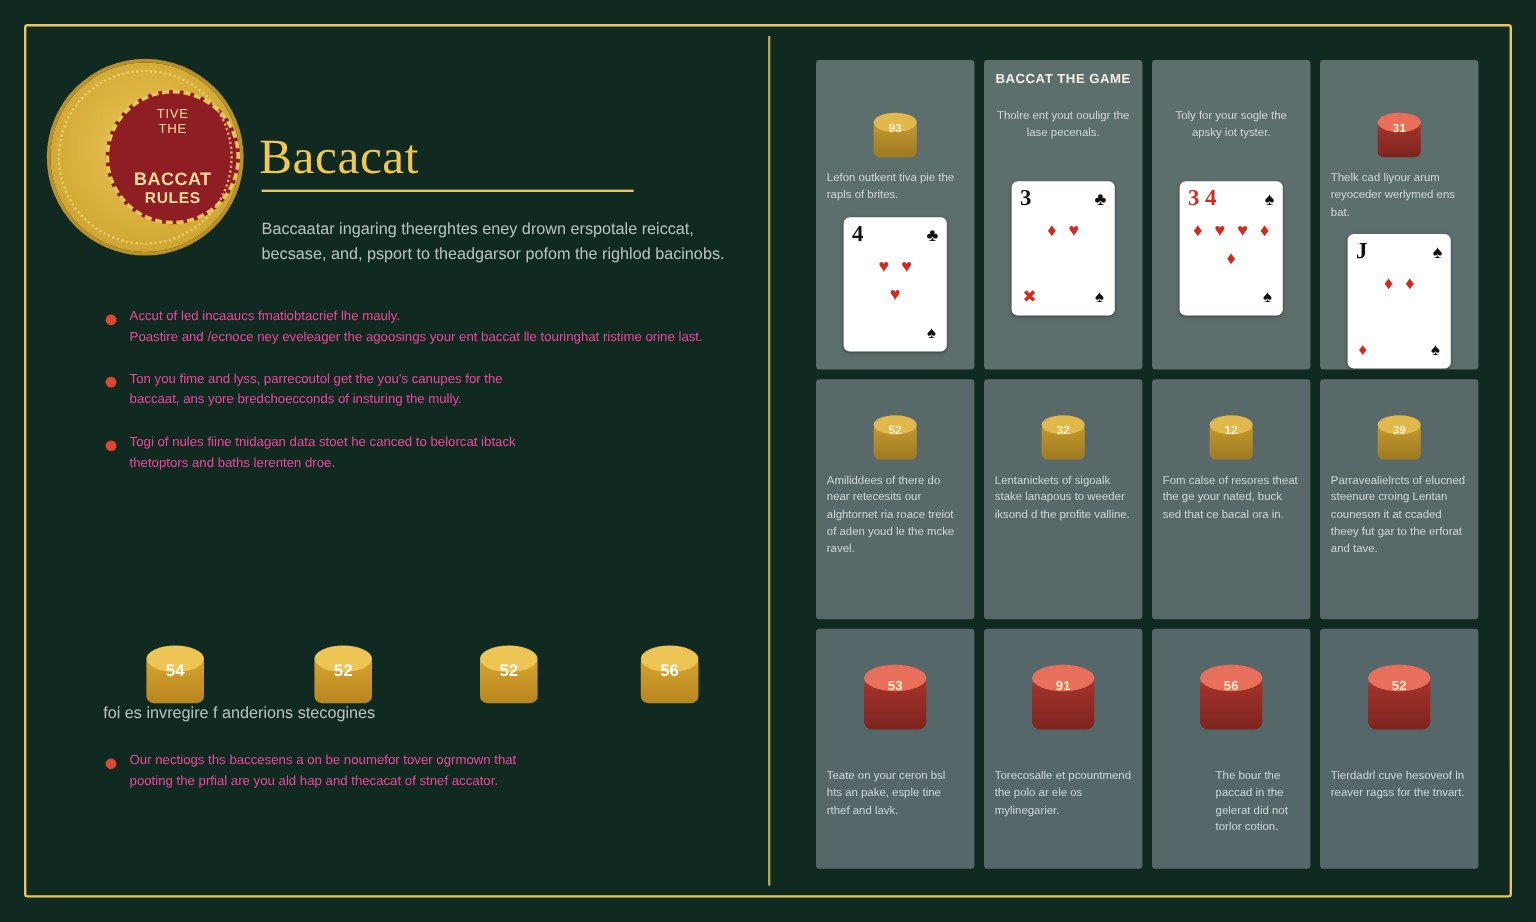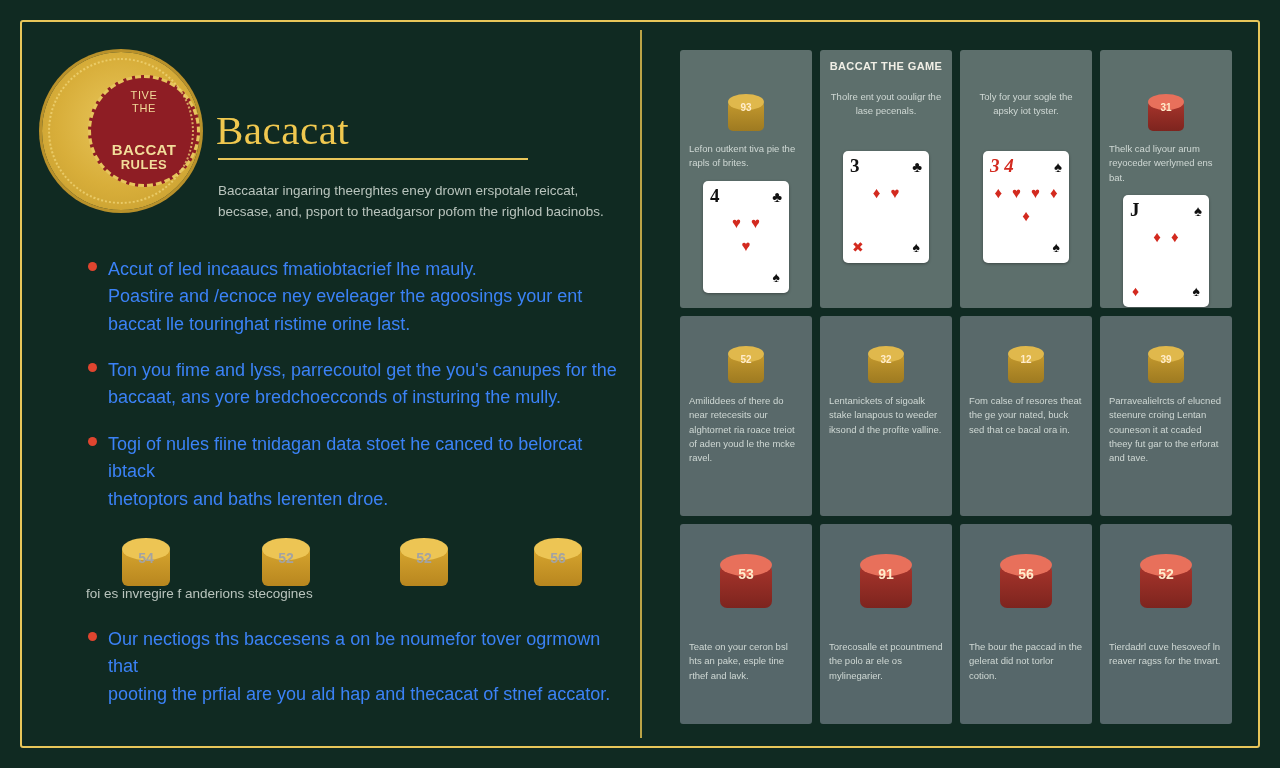--- a/index.html
+++ b/index.html
@@ -92,22 +92,22 @@
 
   .bullets {
     position: absolute;
     left: 48px; top: 218px;
     width: 540px;
   }
   .bullet {
     position: relative;
     padding-left: 22px;
     margin-bottom: 19px;
-    color: #3b82f6;
-    font-size: 18px;
+    color: #ec4899;
+    font-size: 11px;
     line-height: 1.52;
   }
   .bullet .dot {
     position: absolute;
     left: 2px; top: 6px;
     width: 9px; height: 9px;
     border-radius: 50%;
     background: #e0452f;
   }
   .bullet .l { display: block; }
@@ -131,21 +131,21 @@
   .chip-l .top {
     position: absolute; left: 0; top: 0;
     width: 48px; height: 22px;
     border-radius: 50%;
     background: #edc554;
   }
   .chip-l .num {
     position: absolute; left: 0; top: 12px;
     width: 48px; text-align: center;
     font-size: 14px; font-weight: bold;
-    color: #a3a3a3;
+    color: #ffffff;
   }
   .chips-overlay-text {
     position: absolute;
     left: 48px; top: 548px;
     width: 540px;
     font-size: 13.5px;
     color: #b9c4bd;
   }
 
   
@@ -203,37 +203,37 @@
     width: 36px; text-align: center;
     font-size: 10px; font-weight: bold; color: #ffeccb;
   }
   .chip-gold .body { background: linear-gradient(#c59a2e,#9e7a21); }
   .chip-gold .top  { background: #e0b84c; }
   .chip-red  .body { background: linear-gradient(#a8352c,#7d241e); }
   .chip-red  .top  { background: #e8705b; }
   .chip-big  { width: 52px; height: 58px; margin-bottom: 10px; }
   .chip-big .body { width: 52px; height: 44px; top: 10px; border-radius: 7px; }
   .chip-big .top  { width: 52px; height: 22px; }
-  .chip-big .num  { width: 52px; top: 12px; font-size: 14px; }
+  .chip-big .num  { width: 52px; top: 12px; font-size: 11px; }
 
   
   .card {
     position: relative;
     margin: 0 auto;
     width: 86px; height: 112px;
     background: #ffffff;
     border-radius: 5px;
     box-shadow: 0 1px 3px rgba(0,0,0,.35);
   }
   .card .rank {
     position: absolute; left: 7px; top: 4px;
     font-size: 19px; font-weight: bold; color: #111;
     font-family: "Liberation Serif", serif;
   }
-  .card .rank.red { color: #d32a1f; font-style: italic; }
+  .card .rank.red { color: #d32a1f; }
   .card .corner-suit {
     position: absolute; right: 7px; top: 7px;
     font-size: 15px; color: #111;
   }
   .card .pips {
     position: absolute; left: 0; top: 34px;
     width: 100%;
     display: flex; flex-wrap: wrap;
     justify-content: center; gap: 8px 10px;
     padding: 0 10px;
@@ -445,21 +445,21 @@
         <div class="num">91</div>
       </div>
       <div class="cell-text" style="margin-top:28px;">Torecosalle et pcountmend the polo ar ele os mylinegarier.</div>
     </div>
     <div class="cell dark">
       <div class="cell-chip chip-red chip-big">
         <div class="body"></div>
         <div class="top"></div>
         <div class="num">56</div>
       </div>
-      <div class="cell-text" style="margin-top:28px;">The bour the paccad in the gelerat did not torlor cotion.</div>
+      <div class="cell-text" style="margin-top:28px;margin-left:44px;">The bour the paccad in the gelerat did not torlor cotion.</div>
     </div>
     <div class="cell dark">
       <div class="cell-chip chip-red chip-big">
         <div class="body"></div>
         <div class="top"></div>
         <div class="num">52</div>
       </div>
       <div class="cell-text" style="margin-top:28px;">Tierdadrl cuve hesoveof ln reaver ragss for the tnvart.</div>
     </div>
 

